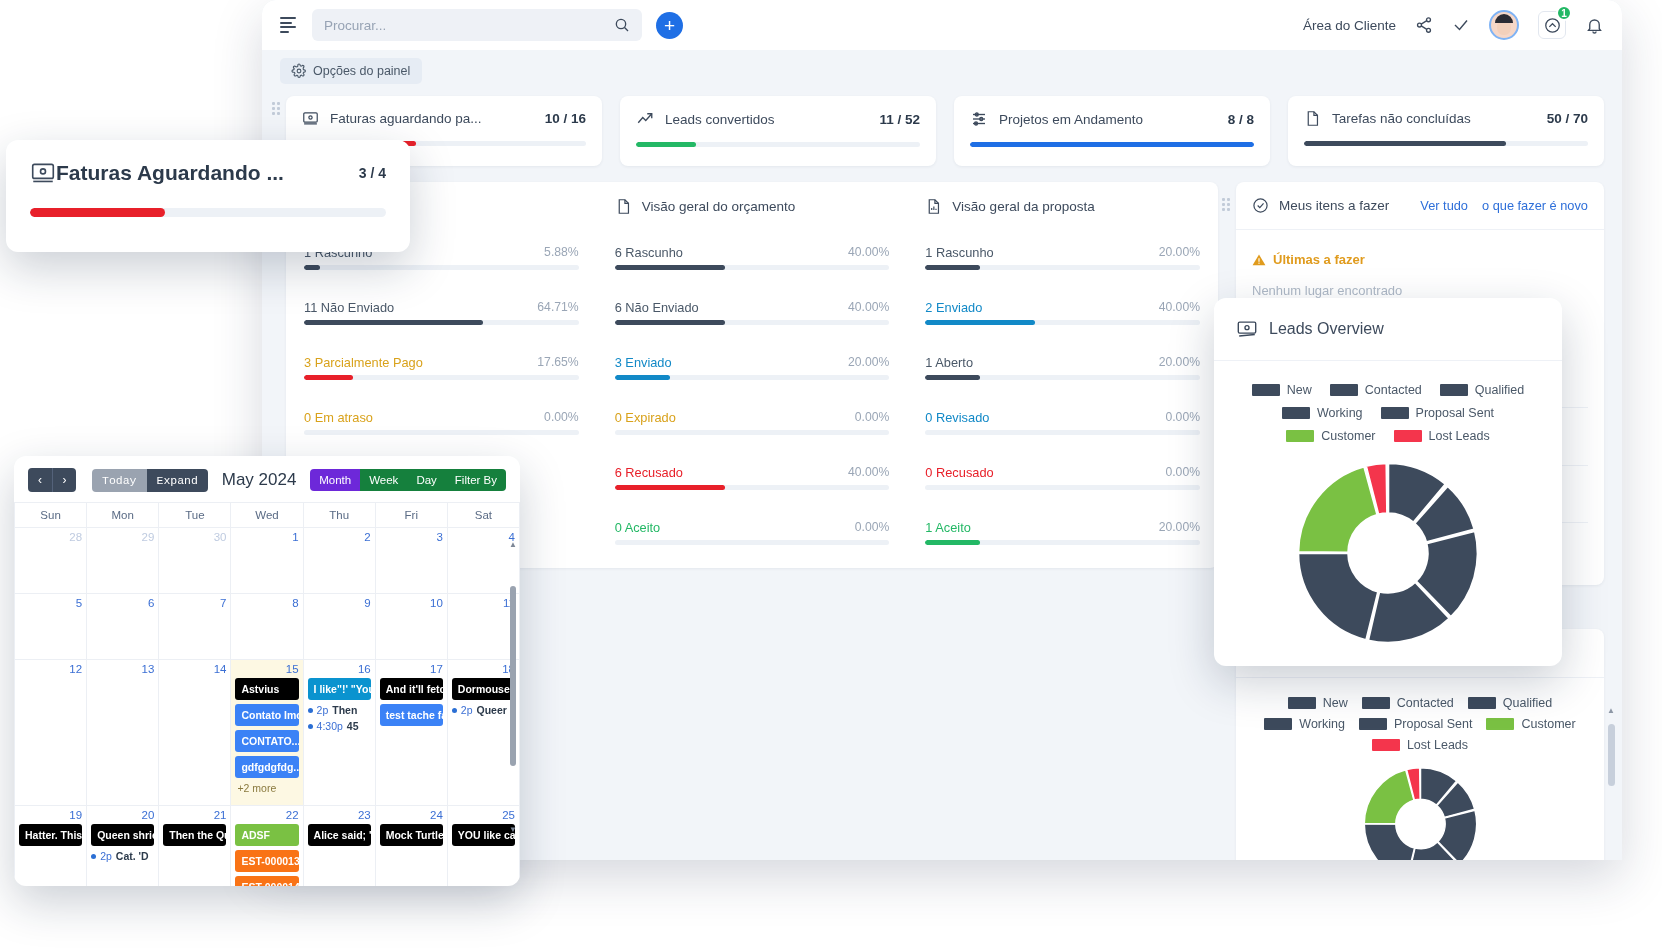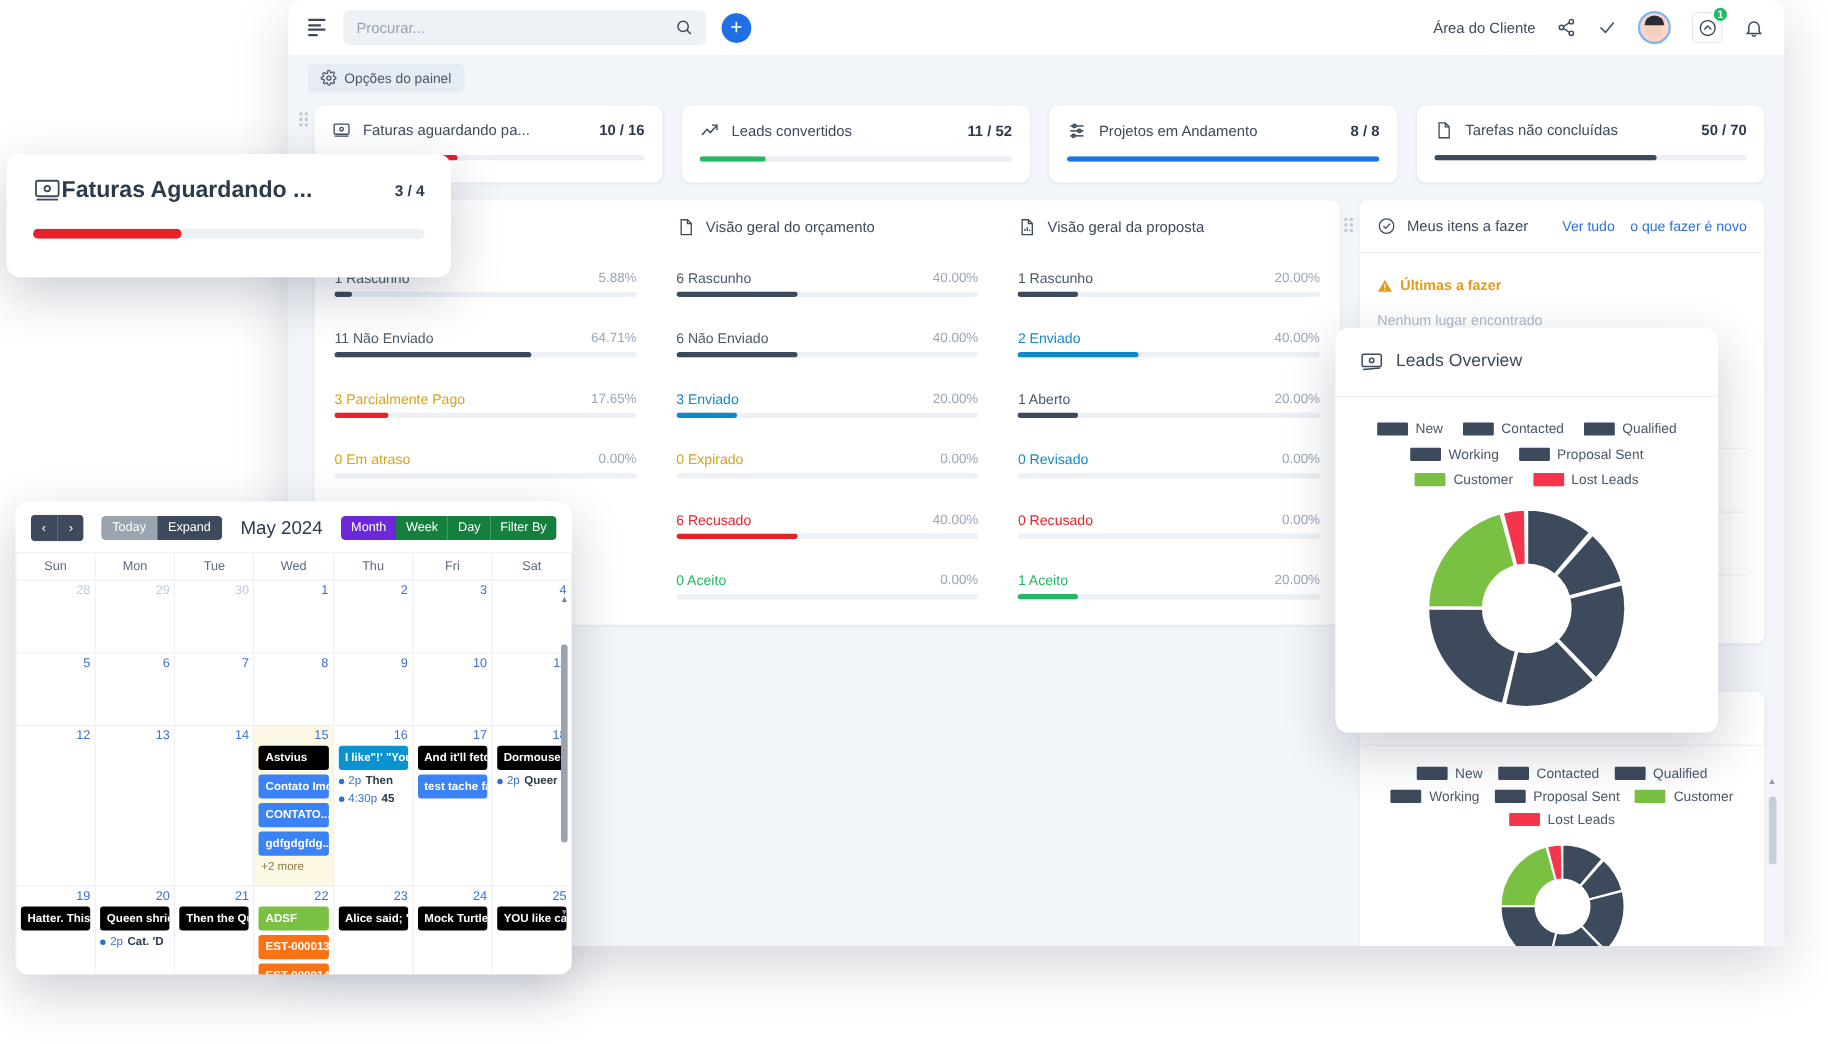--- a/index.html
+++ b/index.html
@@ -144,21 +144,21 @@
   #float-leads { left:1214px; top:298px; width:348px; height:368px; overflow:hidden; }
   #float-leads .fl-head { display:flex; align-items:center; gap:11px; padding:20px 22px; font-size:16px; color:#3d4a5c; border-bottom:1px solid #eef1f6; }
 
   
   #float-cal { left:14px; top:456px; width:506px; height:430px; overflow:hidden; padding:0; }
   .cal-toolbar { display:flex; align-items:center; padding:12px 14px 10px 14px; gap:10px; }
   .cal-navgrp { display:flex; border-radius:4px; overflow:hidden; }
   .cal-navgrp button { background:#3d4a5c; color:#fff; border:none; width:24px; height:24px; font-size:12px; cursor:pointer; font-family:inherit;}
   .cal-navgrp button + button { border-left:1px solid #54627a; }
   .cal-btngrp { display:flex; border-radius:4px; overflow:hidden; margin-left:6px; }
-  .cal-btngrp button { border:none; font-size:11.5px; padding:5px 10px; cursor:pointer; color:#fff; font-family:Liberation Sans, sans-serif; }
+  .cal-btngrp button { border:none; font-size:11.5px; padding:5px 10px; cursor:pointer; color:#fff; font-family:Liberation Mono, monospace; }
   .cal-btngrp button.light { background:#9aa3b0; }
   .cal-btngrp button.dark { background:#3d4a5c; }
   .cal-title { flex:1; text-align:center; font-size:17px; color:#2c3a4b; }
   .cal-viewgrp { display:flex; border-radius:4px; overflow:hidden; }
   .cal-viewgrp button { border:none; font-size:11.5px; padding:5px 9px; cursor:pointer; font-family:inherit; }
   .cal-viewgrp button.active { background:#6d28d9; color:#fff; }
   .cal-viewgrp button.norm { background:#15803d; color:#fff; }
 
   table.cal { width:100%; border-collapse:collapse; table-layout:fixed; }
   table.cal th { font-size:11.5px; font-weight:400; color:#5a6b85; padding:6px 0; border:1px solid #eceff4; background:#fff; }

